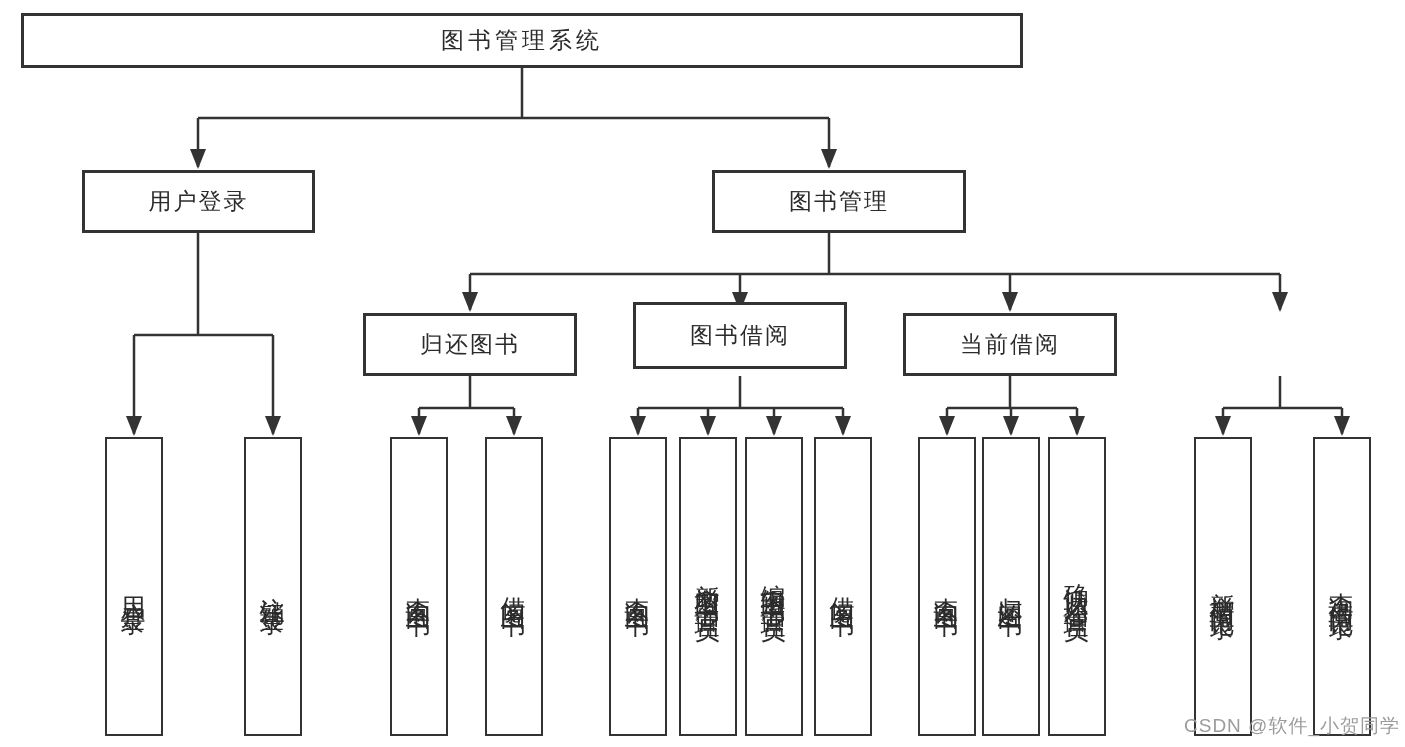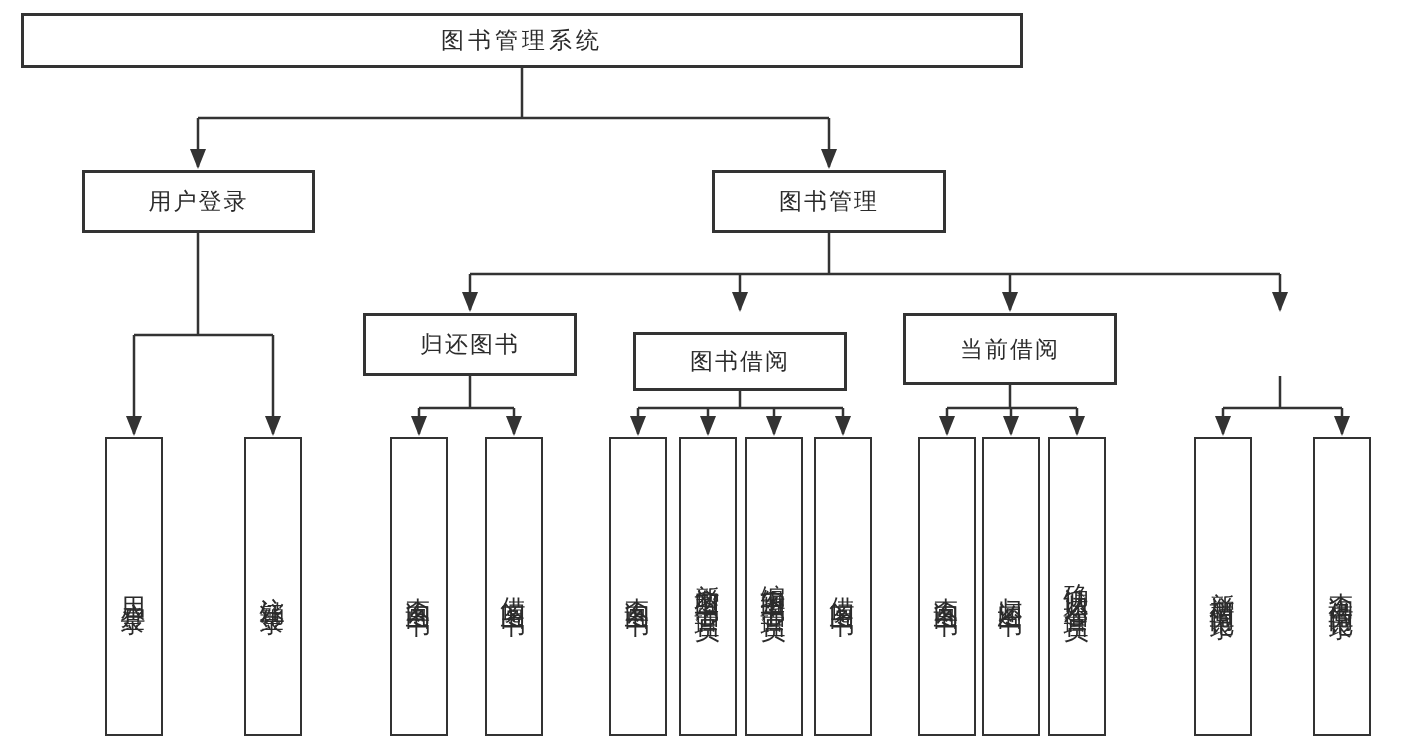--- a/index.html
+++ b/index.html
@@ -98,38 +98,39 @@
 
       <path d="M1280 376 V408 M1223 408 H1342"></path>
       <line x1="1223" y1="408" x2="1223" y2="434" marker-end="url(#arr)"></line>
       <line x1="1342" y1="408" x2="1342" y2="434" marker-end="url(#arr)"></line>
     </g>
   </svg>
 
   <div class="node root" style="left:21px; top:13px; width:1002px; height:55px;">图书管理系统</div>
 
   <div class="node" style="left:82px; top:170px; width:233px; height:63px;">用户登录</div>
-  <div class="node" style="left:712px; top:170px; width:234px; height:63px;">图书管理</div>
+  <div class="node" style="left:712px; top:170px; width:254px; height:63px;">图书管理</div>
 
   <div class="node" style="left:363px; top:313px; width:214px; height:63px;">归还图书</div>
-  <div class="node" style="left:633px; top:332px; width:214px; height:59px;">图书借阅</div>
-  <div class="node" style="left:903px; top:313px; width:214px; height:72px;">当前借阅</div>
+  <div class="node" style="left:633px; top:302px; width:214px; height:67px;">图书借阅</div>
+  <div class="node" style="left:903px; top:313px; width:214px; height:63px;">当前借阅</div>
 
   <div class="node leaf" style="left:105px; top:437px; width:58px; height:299px;">用户登录</div>
   <div class="node leaf" style="left:244px; top:437px; width:58px; height:299px;">注销登录</div>
 
   <div class="node leaf" style="left:390px; top:437px; width:58px; height:299px;">查询图书</div>
   <div class="node leaf" style="left:485px; top:437px; width:58px; height:299px;">借阅图书</div>
 
   <div class="node leaf" style="left:609px; top:437px; width:58px; height:299px;">查询图书</div>
   <div class="node leaf" style="left:679px; top:437px; width:58px; height:299px;">新增图书（管理员）</div>
   <div class="node leaf" style="left:745px; top:437px; width:58px; height:299px;">编辑图书（管理员）</div>
   <div class="node leaf" style="left:814px; top:437px; width:58px; height:299px;">借阅图书</div>
 
   <div class="node leaf" style="left:918px; top:437px; width:58px; height:299px;">查询图书</div>
   <div class="node leaf" style="left:982px; top:437px; width:58px; height:299px;">归还图书</div>
   <div class="node leaf" style="left:1048px; top:437px; width:58px; height:299px;">确认归还（管理员）</div>
 
   <div class="node leaf" style="left:1194px; top:437px; width:58px; height:299px;">新增借阅记录</div>
   <div class="node leaf" style="left:1313px; top:437px; width:58px; height:299px;">查询借阅记录</div>
 
+  <div class="watermark">CSDN @软件_小贺同学</div>
 
 </div>
 
 </body></html>

